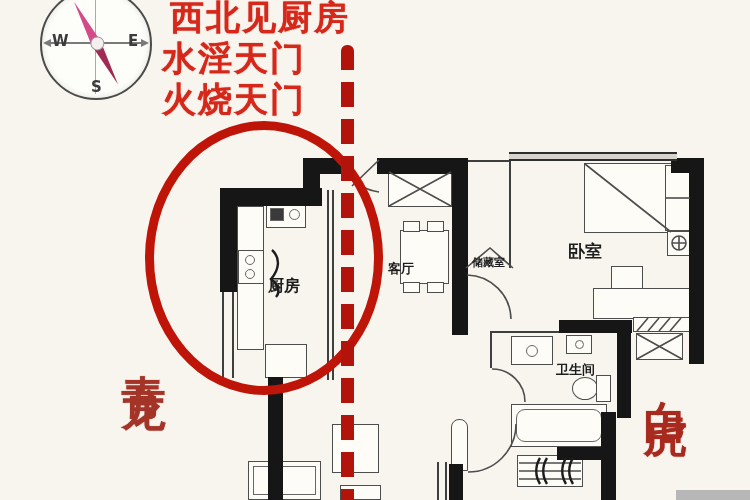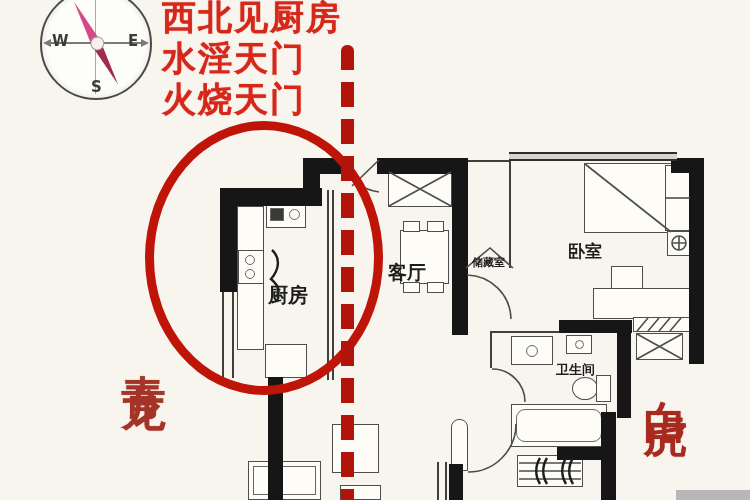--- a/index.html
+++ b/index.html
@@ -20,21 +20,21 @@
   #needle{position:absolute;left:51px;top:8px;width:10px;height:94px;transform:rotate(-28deg);transform-origin:50% 50%;}
   #needle .half-n{position:absolute;left:0;top:0;width:0;height:0;
       border-left:5px solid transparent;border-right:5px solid transparent;border-bottom:47px solid #d44a86;}
   #needle .half-s{position:absolute;left:0;top:47px;width:0;height:0;
       border-left:5px solid transparent;border-right:5px solid transparent;border-top:47px solid #a12a52;}
   #needle .hub{position:absolute;left:-1px;top:41px;width:12px;height:12px;border-radius:50%;
       background:#f5f0ee;border:1px solid #999;}
   
   .warn{color:#d6281a;font-size:34px;font-weight:900;letter-spacing:2px;line-height:1;z-index:7;
         text-shadow:0 0 1px #d6281a;white-space:nowrap;}
-  #warn1{left:162px;top:0px;} #warn2{left:162px;top:41px;} #warn3{left:162px;top:82px;}
+  #warn1{left:170px;top:0px;} #warn2{left:162px;top:41px;} #warn3{left:162px;top:82px;}
   .side-label{writing-mode:vertical-rl;text-orientation:upright;font-size:44px;font-weight:900;
         letter-spacing:12px;line-height:1;z-index:7;text-shadow:0 0 1px currentColor;}
   #label-left{left:122px;top:340px;color:#a33427;}
   #label-right{left:644px;top:366px;color:#a82a1e;}
   
   #red-circle{left:145px;top:121px;width:238px;height:274px;border:9px solid #bf1508;border-radius:50%;
         box-sizing:border-box;z-index:6;}
   #red-dash{left:341px;top:45px;width:13px;height:455px;z-index:6;border-radius:6px 6px 0 0;
         background:repeating-linear-gradient(to bottom,#b2140c 0 25px,rgba(0,0,0,0) 25px,rgba(0,0,0,0) 37px);}
   
@@ -160,22 +160,22 @@
     <path d="M637 331 L648 318 M648 331 L659 318 M659 331 L670 318 M670 331 L681 318"></path>
     <path d="M519 463 L581 463 M519 471 L581 471 M519 479 L581 479"></path>
   </g>
   <g stroke="#1d1d1d" stroke-width="2.4" fill="none">
     <path d="M540 458 C535 466 535 476 540 484 M547 458 C542 466 542 476 547 484"></path>
     <path d="M566 458 C561 466 561 476 566 484 M573 458 C568 466 568 476 573 484"></path>
     <path d="M272 250 C281 258 279 270 271 279 C278 285 281 291 276 297"></path>
   </g>
 </svg>
 
-<div class="abs room-label" style="left:268px;top:282px;font-size:20px;">厨房</div>
-<div class="abs room-label" style="left:388px;top:260px;font-size:19px;">客厅</div>
+<div class="abs room-label" style="left:268px;top:276px;font-size:16px;">厨房</div>
+<div class="abs room-label" style="left:388px;top:260px;font-size:13px;">客厅</div>
 <div class="abs room-label" style="left:472px;top:227px;font-size:11px;margin-top:28px;">储藏室</div>
 <div class="abs room-label" style="left:568px;top:240px;font-size:17px;">卧室</div>
 <div class="abs room-label" style="left:556px;top:361px;font-size:13px;">卫生间</div>
 
 <div id="red-circle" class="abs"></div>
 <div id="red-dash" class="abs"></div>
 <div id="label-left" class="abs side-label">青龙</div>
 <div id="label-right" class="abs side-label">白虎</div>
 
 <div id="watermark" class="abs"></div>

